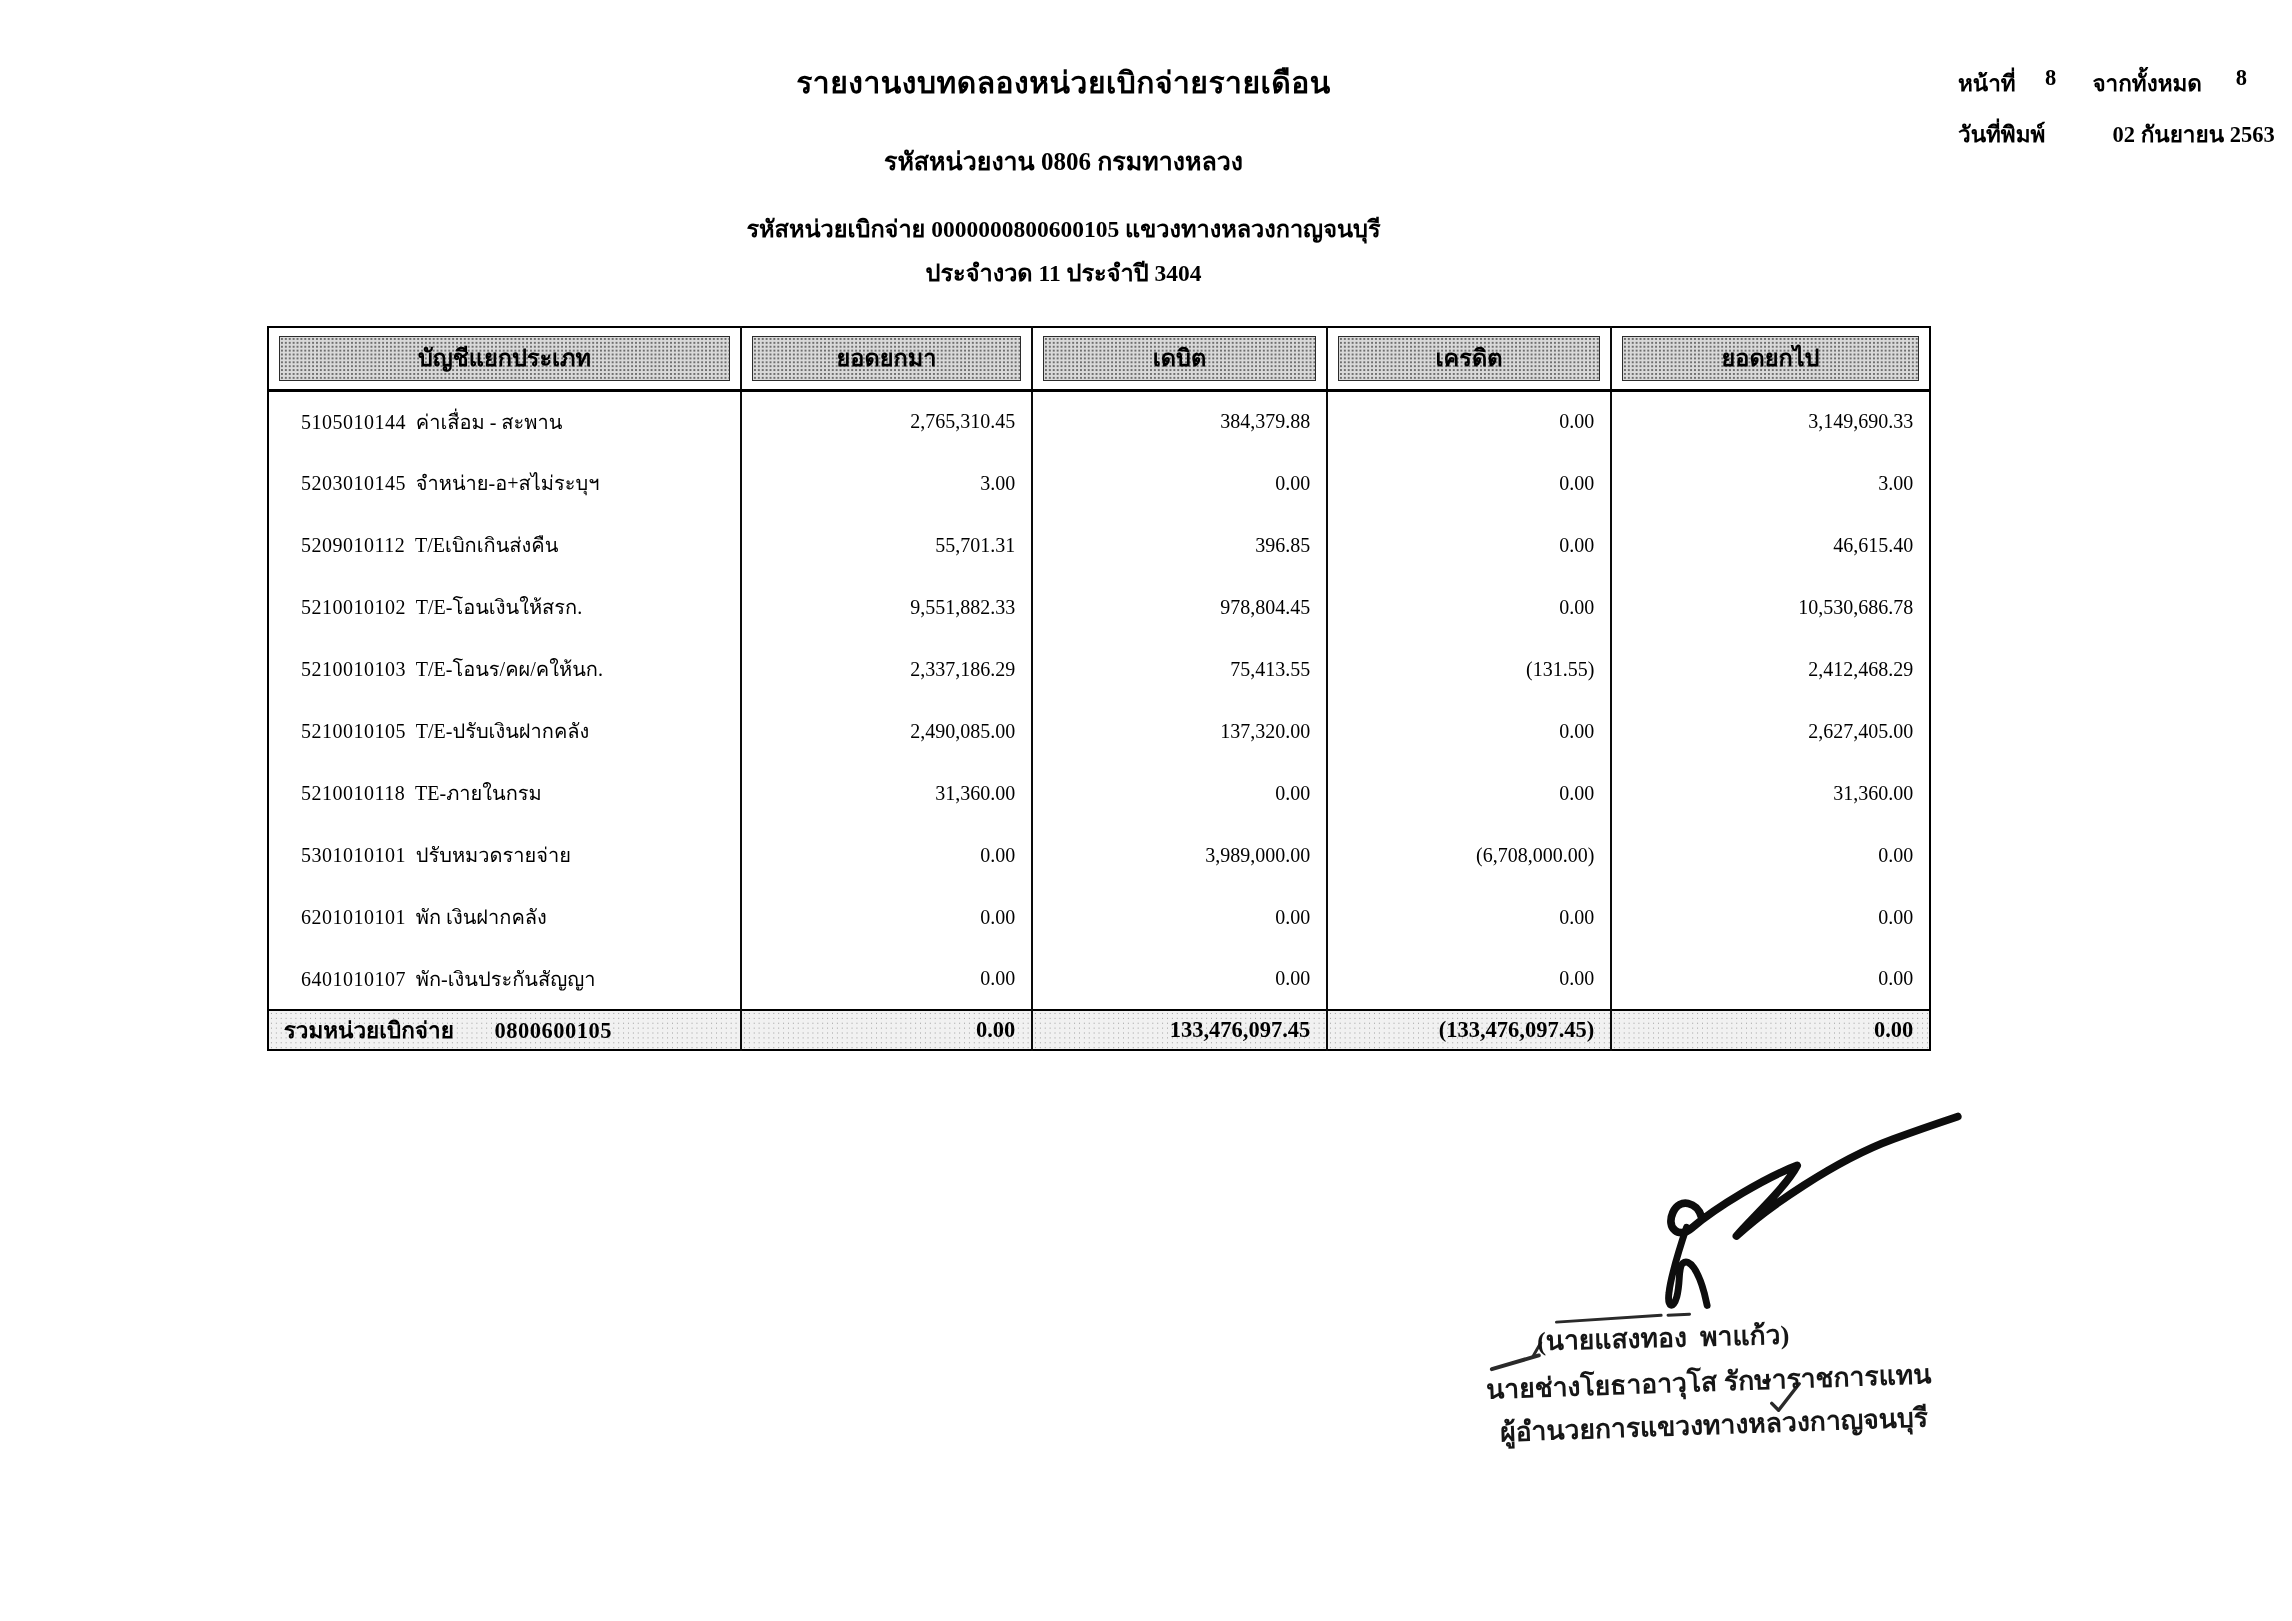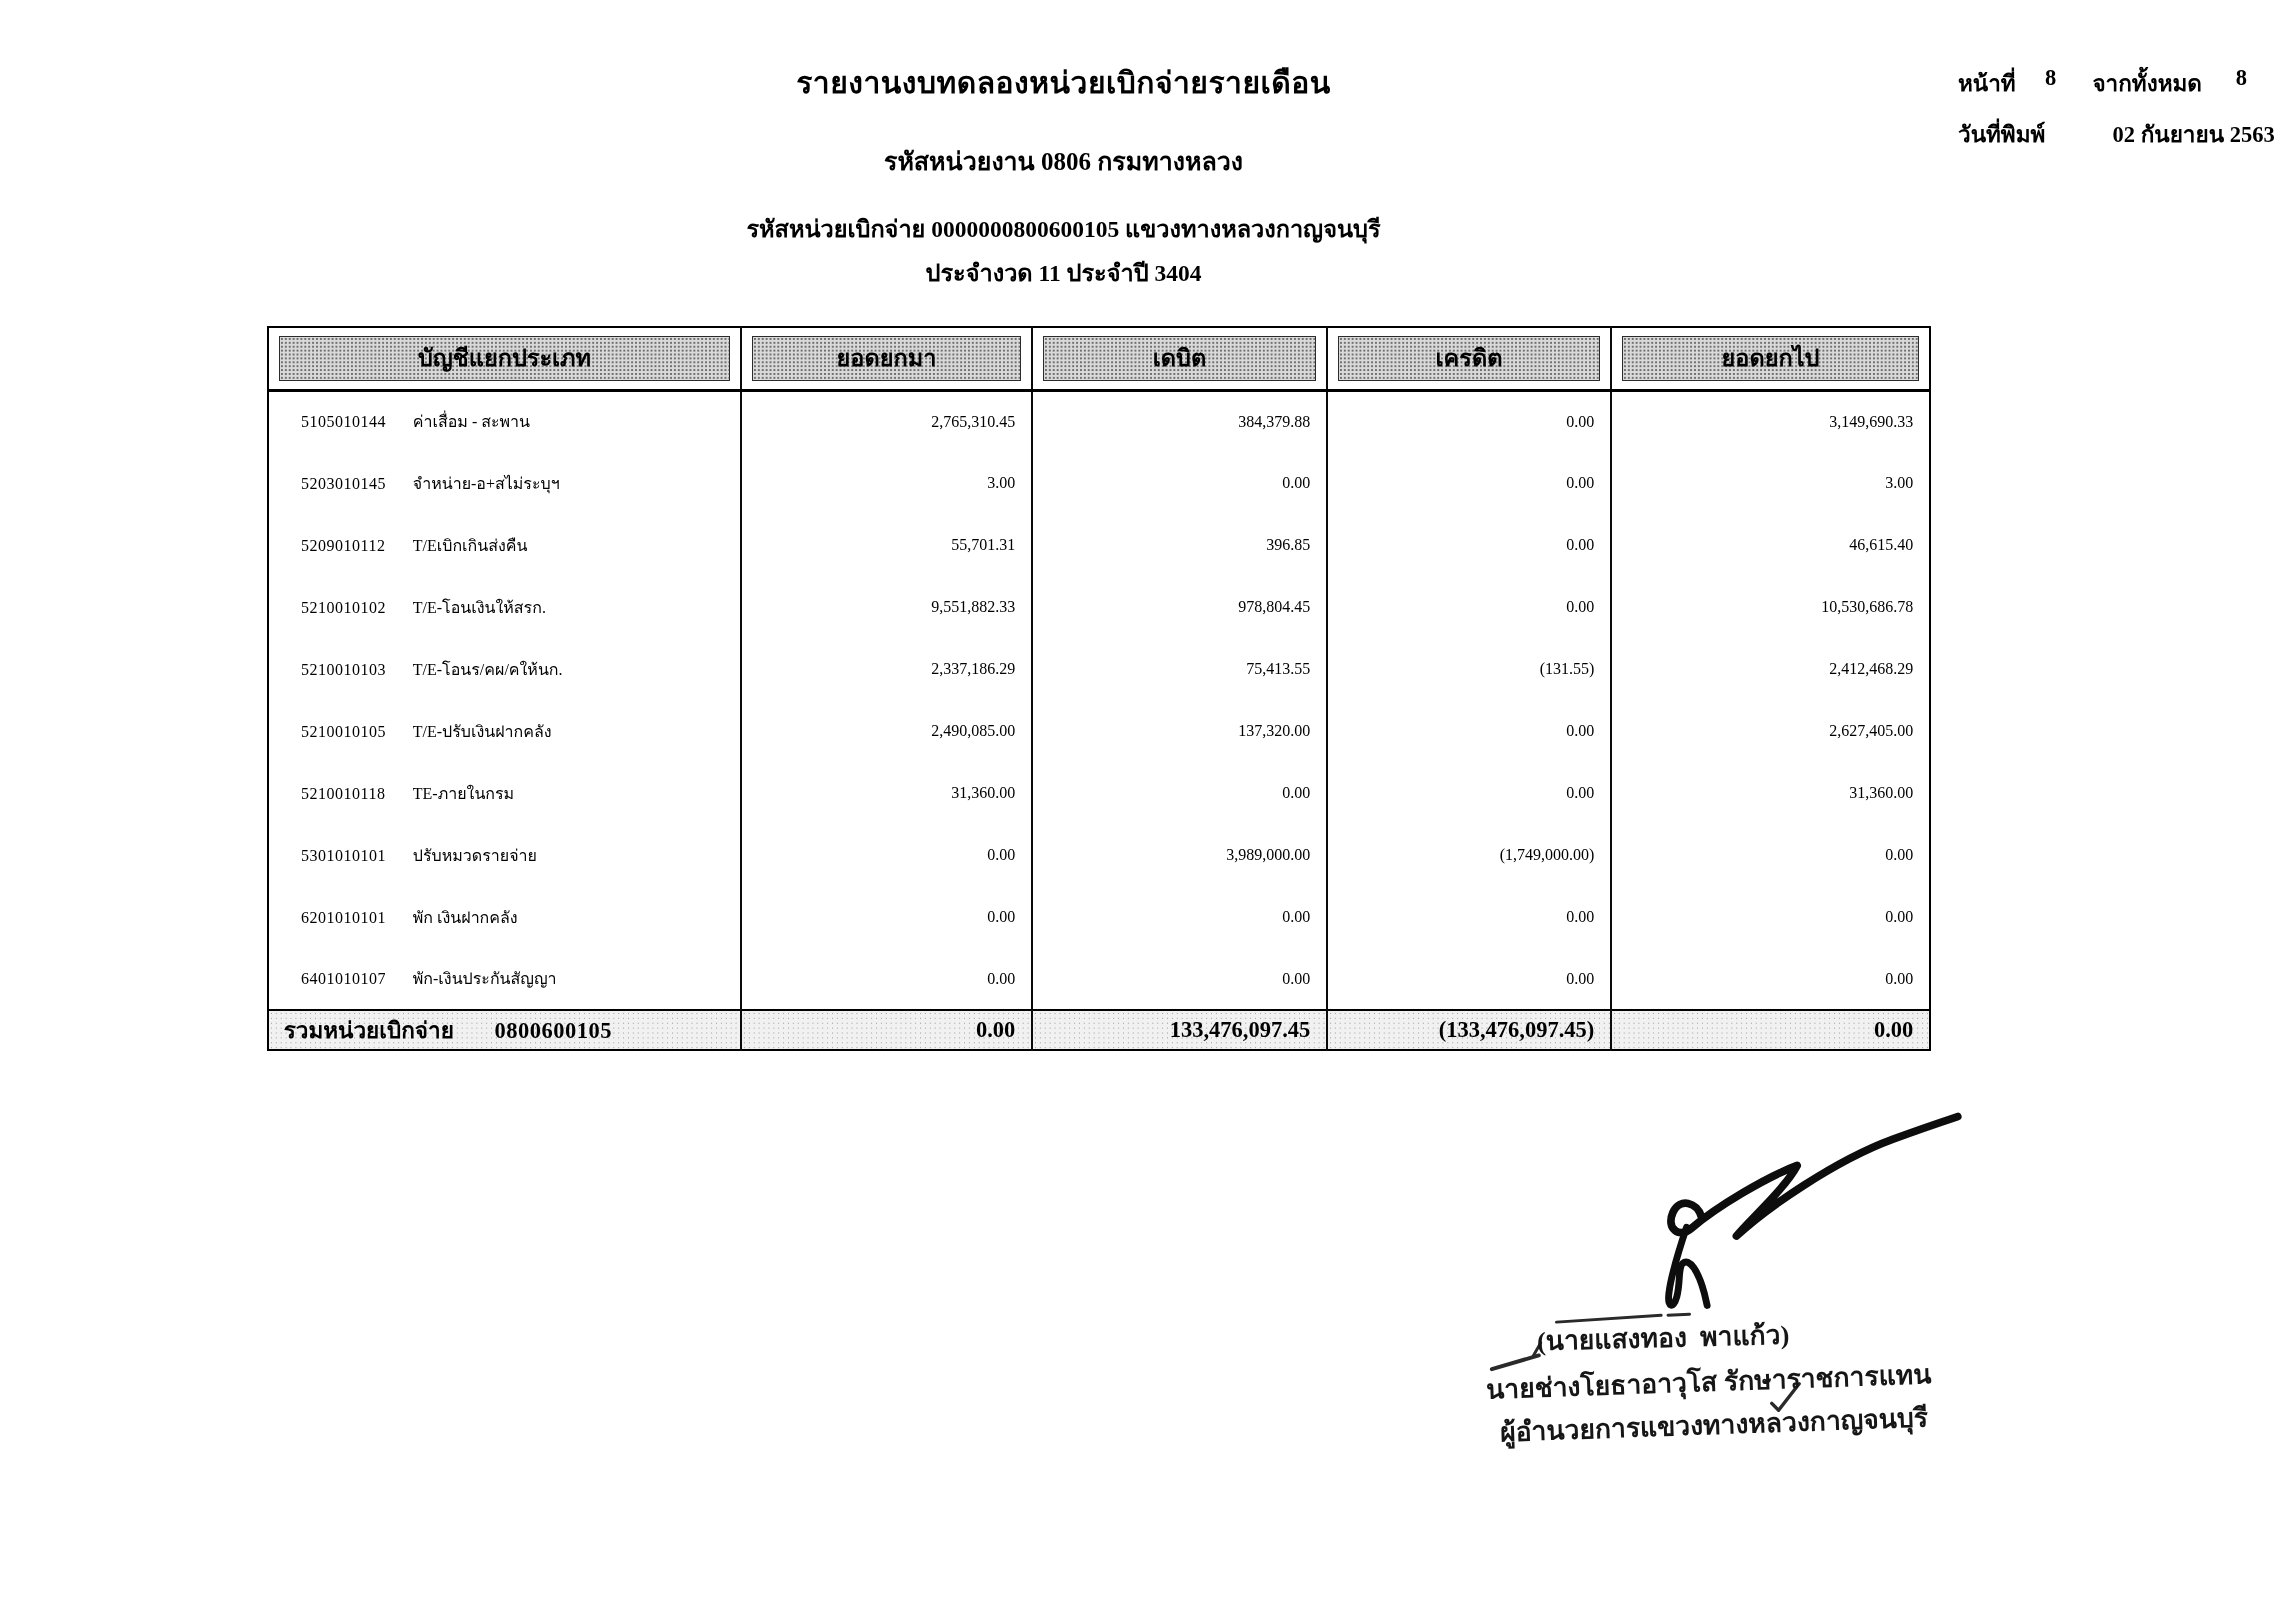--- a/index.html
+++ b/index.html
@@ -33,21 +33,21 @@
   .report th{border-bottom:3.9px solid #000;padding:7.8px 9.8px;height:61px;}
   .report th + th,.report td + td{border-left:2px solid #0a0a0a;}
   .hdr-box{
     height:43px;line-height:43px;text-align:center;
     font-weight:bold;font-size:23.5px;
     border:1px solid #2b2b2b;
     background-color:#d9d9d9;
     background-image:radial-gradient(#6f6f6f 0.9px,transparent 1px);
     background-size:3.9px 3.9px;
   }
-  tbody.rows td{height:62px;font-size:16px;padding-left:32px;}
+  tbody.rows td{height:62px;font-size:20px;padding-left:32px;}
   td.num{text-align:right;padding-right:15.7px;font-variant-numeric:tabular-nums;}
   td.c-acct{padding-left:11.8px;}
   .code{display:inline-block;min-width:102px;letter-spacing:0.5px;}
   .acct-name{margin-left:9.8px;}
   tfoot td{
     border-top:2.9px solid #000;height:39px;font-weight:bold;font-size:22.5px;
     background-color:#f1f1f1;
     background-image:radial-gradient(#9a9a9a 0.8px,transparent 0.9px);
     background-size:4.9px 4.9px;
   }
@@ -155,21 +155,21 @@
         <td class="c-acct"><span class="code">5210010118</span><span class="acct-name">TE-ภายในกรม</span></td>
         <td class="num">31,360.00</td>
         <td class="num">0.00</td>
         <td class="num">0.00</td>
         <td class="num">31,360.00</td>
       </tr>
       <tr>
         <td class="c-acct"><span class="code">5301010101</span><span class="acct-name">ปรับหมวดรายจ่าย</span></td>
         <td class="num">0.00</td>
         <td class="num">3,989,000.00</td>
-        <td class="num">(1,749,000.00)</td>
+        <td class="num">(6,708,000.00)</td>
         <td class="num">0.00</td>
       </tr>
       <tr>
         <td class="c-acct"><span class="code">6201010101</span><span class="acct-name">พัก เงินฝากคลัง</span></td>
         <td class="num">0.00</td>
         <td class="num">0.00</td>
         <td class="num">0.00</td>
         <td class="num">0.00</td>
       </tr>
       <tr>

